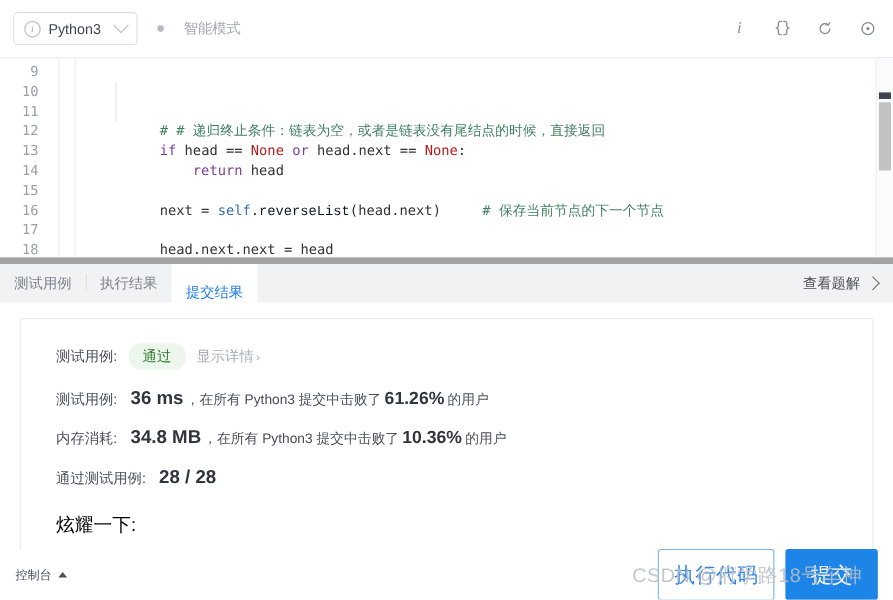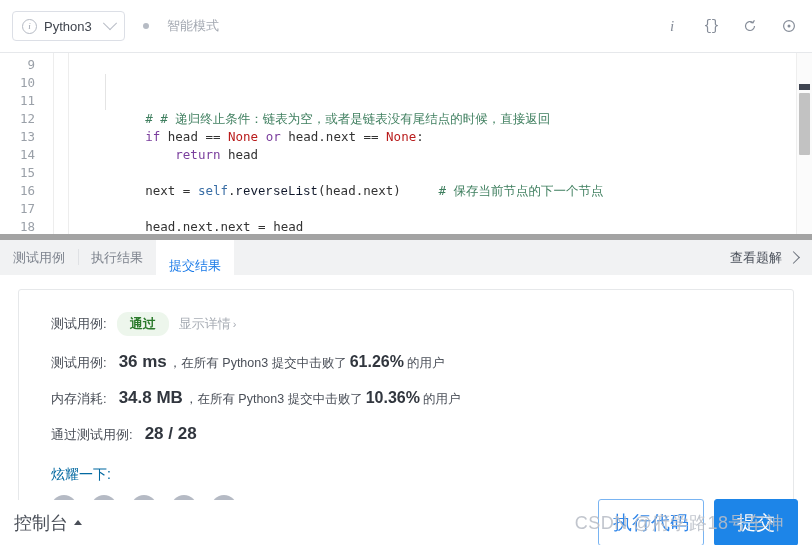--- a/index.html
+++ b/index.html
@@ -263,21 +263,21 @@
     color: #4a4f58;
     font-size: 13px;
     margin-right: 10px;
   }
   .badge-pass {
     background: #edf6ec;
     color: #2b7a2b;
     border-radius: 11px;
     padding: 3px 13px;
     font-size: 13px;
-    font-weight: bold;
+    font-weight: normal;
     display: inline-block;
   }
   .detail-link {
     color: #a8adb5;
     margin-left: 10px;
     cursor: pointer;
     font-size: 13px;
   }
   .detail-link .gt { font-size: 11px; margin-left: 2px; }
   .big-num {
@@ -290,22 +290,22 @@
     font-size: 12.5px;
     color: #4a4f58;
   }
   .pct {
     font-size: 16px;
     font-weight: bold;
     color: #31363e;
     margin: 0 3px;
   }
   .share-label {
-    font-size: 14px;
-    color: #0369a1;
+    font-size: 17px;
+    color: #000000;
     margin-bottom: 11px;
   }
   .share-row { display: flex; gap: 14px; }
   .share-icon {
     width: 26px; height: 26px;
     border-radius: 50%;
     background: #b5bac4;
     color: #ffffff;
     display: flex;
     align-items: center;
@@ -324,21 +324,21 @@
     display: flex;
     align-items: center;
     padding: 0 14px 0 14px;
     box-sizing: border-box;
     background: #ffffff;
   }
   .console-toggle {
     display: flex;
     align-items: center;
     gap: 6px;
-    font-size: 18px;
+    font-size: 11px;
     color: #4a4f58;
     cursor: pointer;
   }
   .caret-up {
     width: 0; height: 0;
     border-left: 4px solid transparent;
     border-right: 4px solid transparent;
     border-bottom: 5px solid #4a4f58;
   }
   .bb-spacer { flex: 1; }

